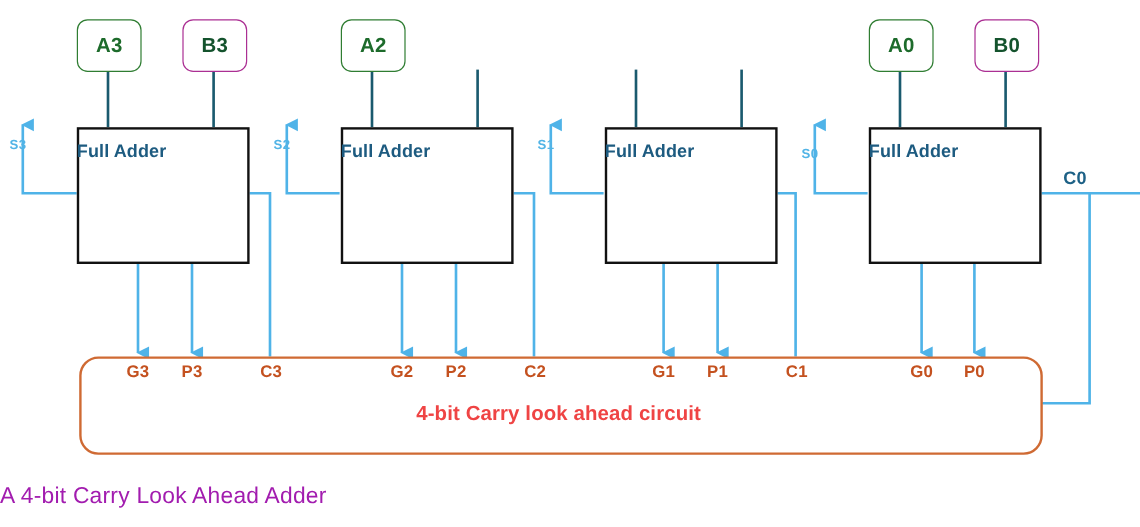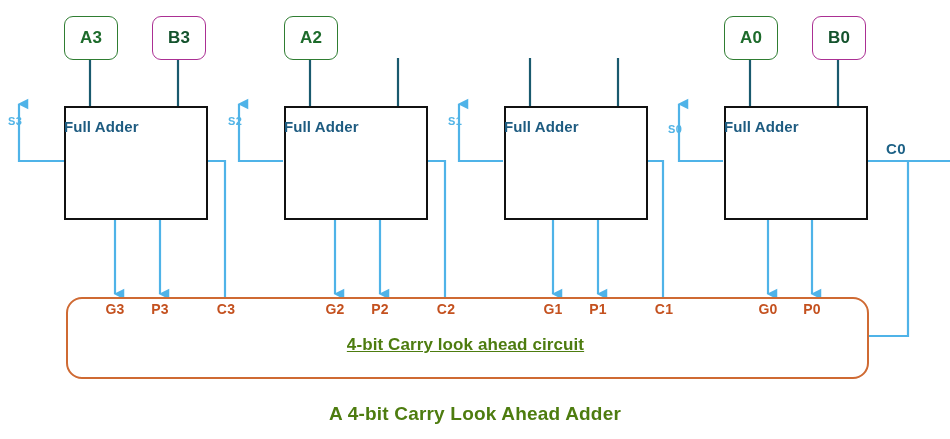--- a/index.html
+++ b/index.html
@@ -16,27 +16,27 @@
   .fabox{position:absolute;width:140px;height:110px;border:2.2px solid #111;background:#fff;}
   .falabel{position:absolute;width:140px;text-align:left;font-size:15px;font-weight:bold;
            color:#1d5b80;letter-spacing:.1px;}
 
   .slabel{position:absolute;font-size:11px;font-weight:bold;color:#52b4e6;letter-spacing:.3px;margin-top:35px;}
   .clabel{position:absolute;font-size:15px;font-weight:bold;color:#1d6186;letter-spacing:.3px;}
 
   .cla{position:absolute;left:66px;top:297px;width:799px;height:78px;
        border:2px solid #cf6a33;border-radius:16px;background:#fff;}
   .clatext{position:absolute;left:66px;top:335px;width:799px;text-align:center;
-           font-size:17px;font-weight:bold;color:#4d7c0f;letter-spacing:.1px;text-decoration:underline;}
+           font-size:17px;font-weight:bold;color:#ef4444;letter-spacing:.1px;}
 
   .gp{position:absolute;font-size:14px;font-weight:bold;color:#c4511f;letter-spacing:.2px;
       text-align:right;transform:translateX(-50%);}
 
-  .title{position:absolute;left:0;top:403px;width:950px;text-align:center;
-         font-size:19px;font-weight:bold;color:#4d7c0f;letter-spacing:.2px;}
+  .title{position:absolute;left:0;top:403px;width:950px;text-align:left;
+         font-size:19px;font-weight:normal;color:#a21caf;letter-spacing:.2px;}
 </style>
 </head>
 <body>
 
 <div id="stage">
 
   <svg id="wires" viewBox="0 0 950 439" width="950" height="439" xmlns="http://www.w3.org/2000/svg">
     <defs>
       <marker id="arrUp" viewBox="0 0 10 10" refX="5" refY="2" markerWidth="6" markerHeight="6" orient="auto-start-reverse">
         <path d="M 1 9 L 5 1 L 9 9 Z" fill="#4fb3e8"></path>

